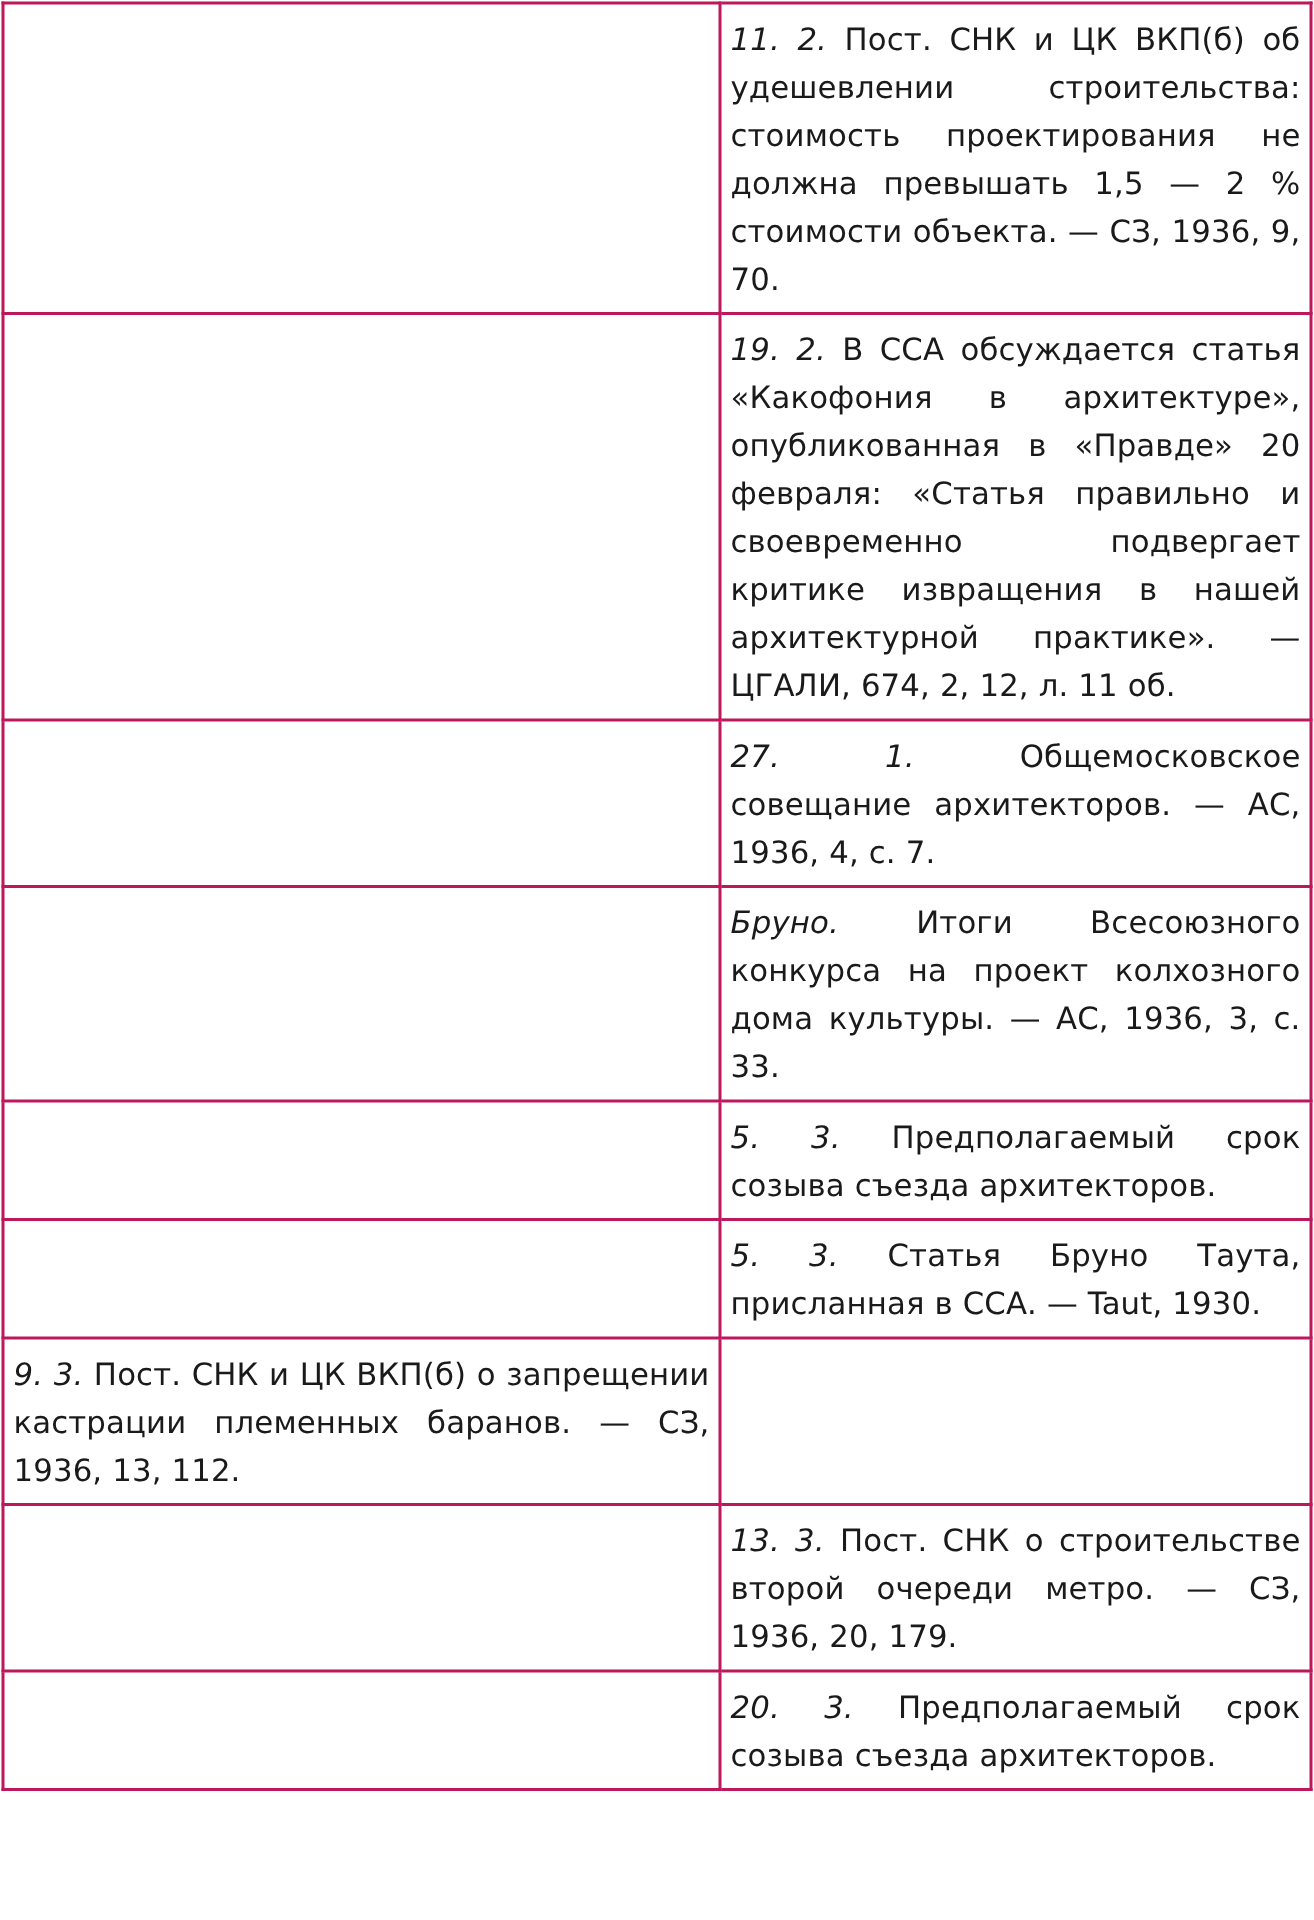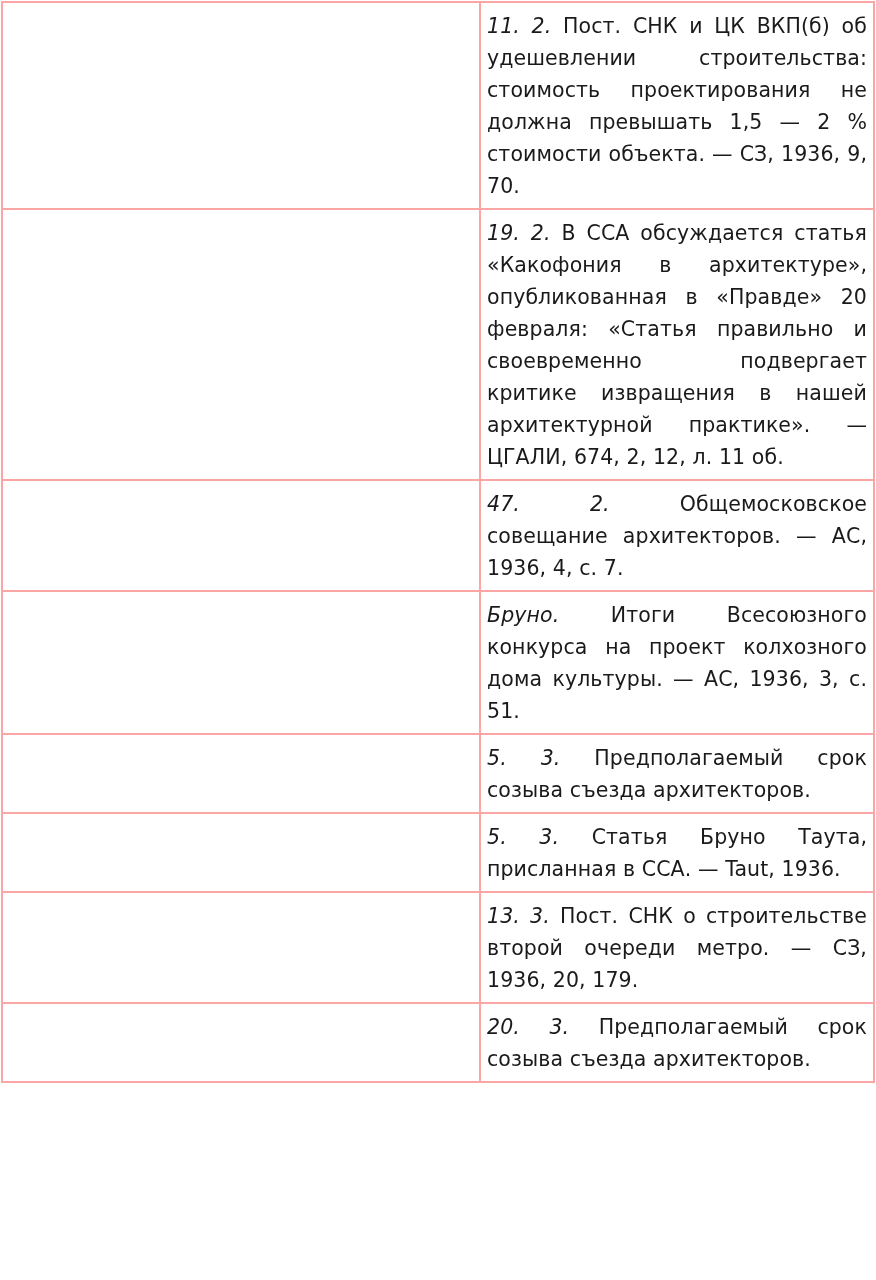--- a/index.html
+++ b/index.html
@@ -17,21 +17,21 @@
     }
     table.chron {
       position: absolute;
       left: 1px;
       top: 1px;
       border-collapse: collapse;
       table-layout: fixed;
       width: 872px;
     }
     table.chron td {
-      border: 2px solid #fca5a5;
+      border: 2px solid #be185d;
       vertical-align: top;
       padding: 7px 6px 6px 6px;
       font-size: 20.5px;
       line-height: 32px;
       text-align: justify;
       letter-spacing: 0.1px;
     }
     col.c-left { width: 478px; }
     col.c-right { width: 394px; }
     .date {
@@ -60,44 +60,51 @@
     <tr style="height:270px">
       <td></td>
       <td>
         <span class="date">19. 2.</span>
         <span class="entry-text">В ССА обсуждается статья «Какофония в архитектуре», опубликованная в «Правде» 20 февраля: «Статья правильно и своевременно подвергает критике извращения в нашей архитектурной практике». — ЦГАЛИ, 674, 2, 12, л. 11 об.</span>
       </td>
     </tr>
     <tr style="height:76px">
       <td></td>
       <td>
-        <span class="date">47. 2.</span>
+        <span class="date">27. 1.</span>
         <span class="entry-text">Общемосковское совещание архитекторов. — АС, 1936, 4, с. 7.</span>
       </td>
     </tr>
     <tr style="height:141px">
       <td></td>
       <td>
         <span class="date">Бруно.</span>
-        <span class="entry-text">Итоги Всесоюзного конкурса на проект колхозного дома культуры. — АС, 1936, 3, с. 51.</span>
+        <span class="entry-text">Итоги Всесоюзного конкурса на проект колхозного дома культуры. — АС, 1936, 3, с. 33.</span>
       </td>
     </tr>
     <tr style="height:78px">
       <td></td>
       <td>
         <span class="date">5. 3.</span>
         <span class="entry-text">Предполагаемый срок созыва съезда архитекторов.</span>
       </td>
     </tr>
     <tr style="height:78px">
       <td></td>
       <td>
         <span class="date">5. 3.</span>
-        <span class="entry-text">Статья Бруно Таута, присланная в ССА. — Taut, 1936.</span>
+        <span class="entry-text">Статья Бруно Таута, присланная в ССА. — Taut, 1930.</span>
       </td>
+    </tr>
+    <tr style="height:110px">
+      <td>
+        <span class="date">9. 3.</span>
+        <span class="entry-text">Пост. СНК и ЦК ВКП(б) о запрещении кастрации племенных баранов. — СЗ, 1936, 13, 112.</span>
+      </td>
+      <td></td>
     </tr>
     <tr style="height:108px">
       <td></td>
       <td>
         <span class="date">13. 3.</span>
         <span class="entry-text">Пост. СНК о строительстве второй очереди метро. — СЗ, 1936, 20, 179.</span>
       </td>
     </tr>
     <tr style="height:78px">
       <td></td>

